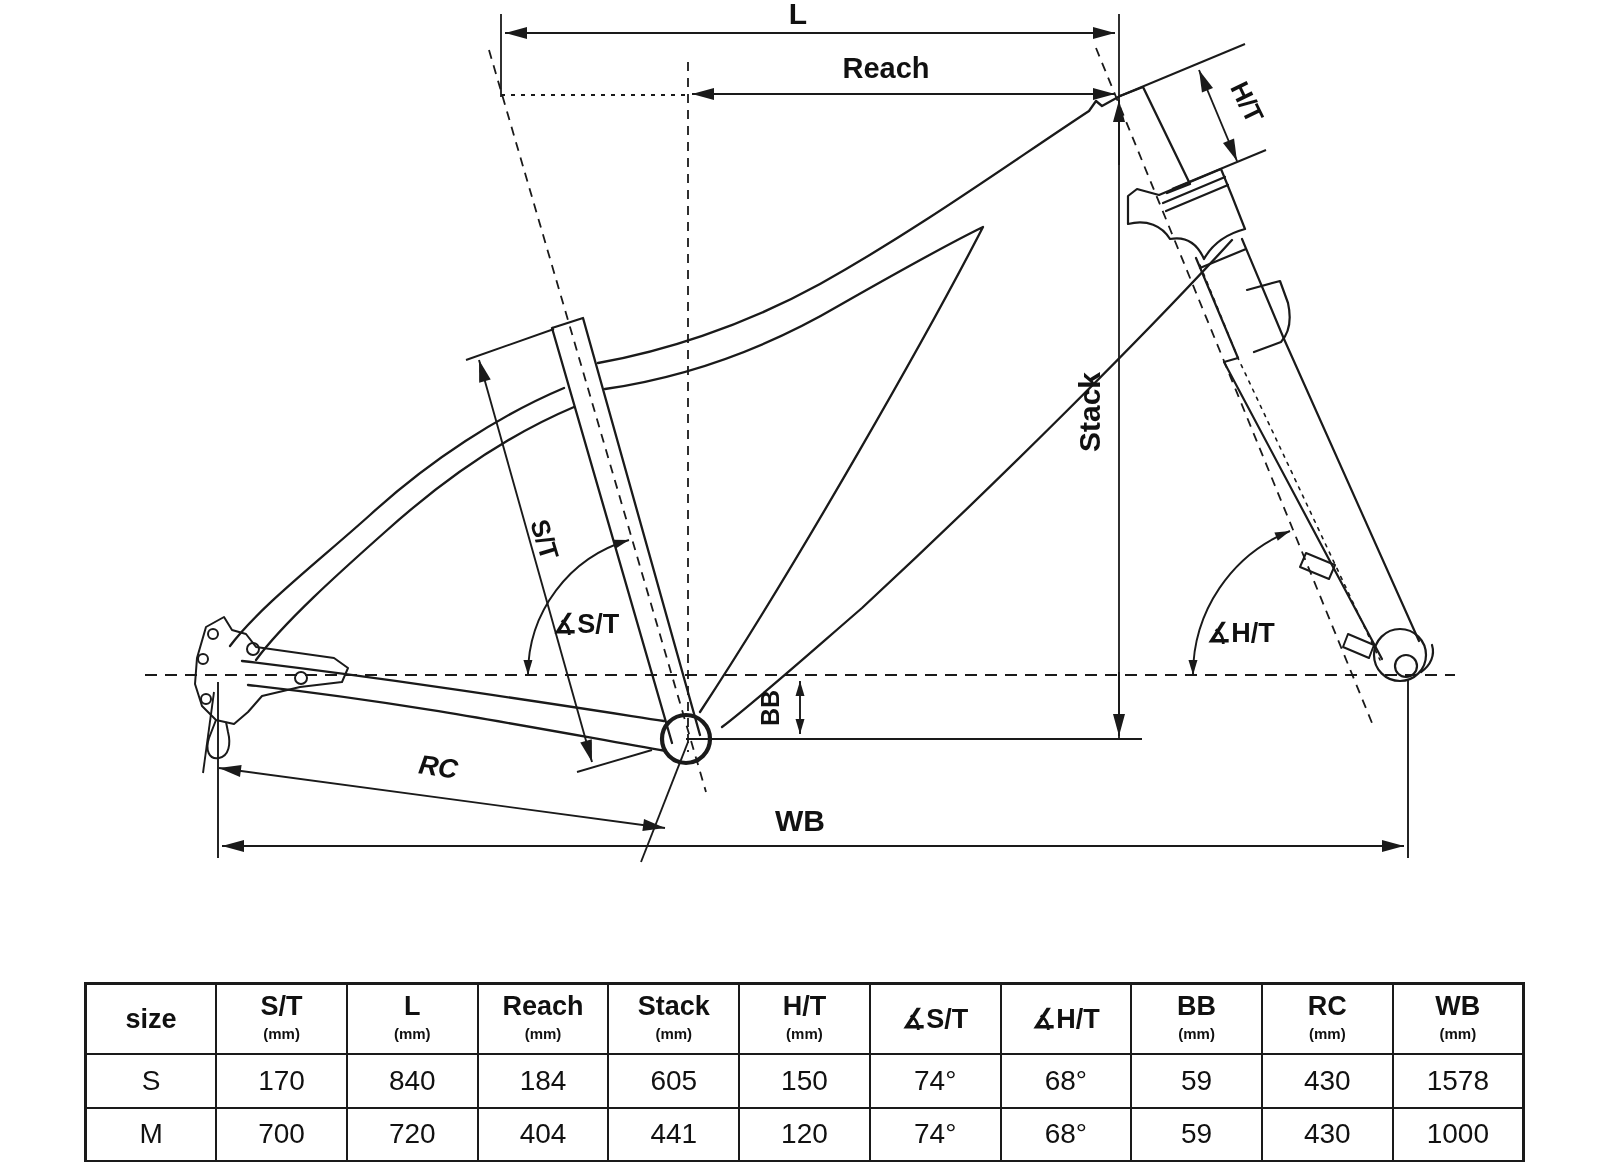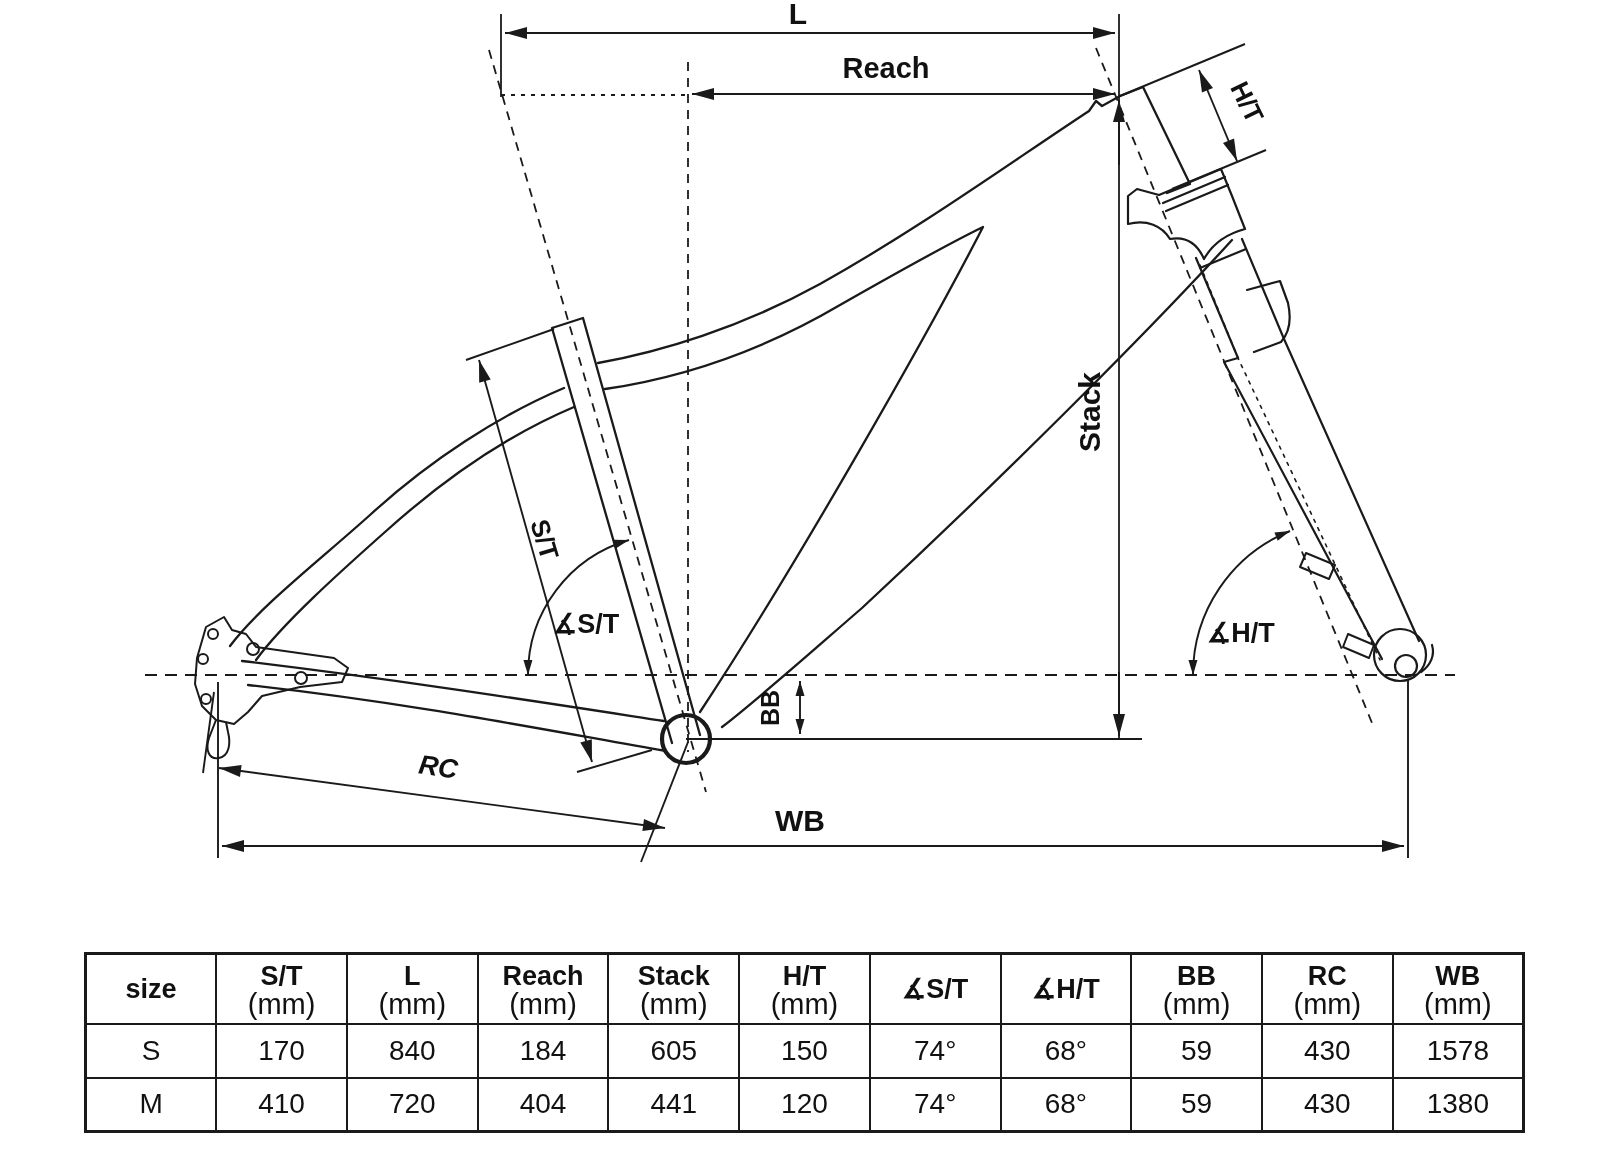--- a/index.html
+++ b/index.html
@@ -1,29 +1,29 @@
 <!DOCTYPE html>
 <html><head>
 <meta charset="utf-8">
 <style>
   html,body{margin:0;padding:0;background:#ffffff;}
   .stage{position:relative;width:1600px;height:1162px;background:#fff;overflow:hidden;
          font-family:"Liberation Sans",sans-serif;color:#111;}
   svg text{font-family:"Liberation Sans",sans-serif;fill:#111;}
   svg .dimlabel{font-weight:bold;}
   
-  .geo-table{position:absolute;left:84px;top:952px;width:1441px;border-collapse:collapse;
+  .geo-table{position:absolute;left:84px;top:982px;width:1441px;border-collapse:collapse;
              table-layout:fixed;background:#fff;}
   .geo-table th,.geo-table td{border:2px solid #1a1a1a;text-align:center;vertical-align:middle;
              padding:0;font-family:"Liberation Sans",sans-serif;color:#111;}
   .geo-table{border:3px solid #1a1a1a;}
   .geo-table thead tr{height:70px;}
   .geo-table tbody tr{height:54px;}
   .hdr-main{font-weight:bold;font-size:27px;line-height:30px;}
-  .hdr-unit{font-weight:normal;font-size:29px;line-height:26px;}
+  .hdr-unit{font-weight:bold;font-size:15px;line-height:26px;}
   .geo-table td{font-size:28px;font-weight:normal;}
 </style>
 </head>
 <body>
 
 <div class="stage">
 
   <svg width="1600" height="930" viewBox="0 0 1600 930">
     <defs>
       <marker id="ae" markerUnits="userSpaceOnUse" markerWidth="26" markerHeight="14" refX="23" refY="7" orient="auto">
@@ -198,27 +198,27 @@
         <td>605</td>
         <td>150</td>
         <td>74°</td>
         <td>68°</td>
         <td>59</td>
         <td>430</td>
         <td>1578</td>
       </tr>
       <tr>
         <td>M</td>
-        <td>410</td>
+        <td>700</td>
         <td>720</td>
         <td>404</td>
         <td>441</td>
         <td>120</td>
         <td>74°</td>
         <td>68°</td>
         <td>59</td>
         <td>430</td>
-        <td>1380</td>
+        <td>1000</td>
       </tr>
     </tbody>
   </table>
 
 </div>
 
 </body></html>

